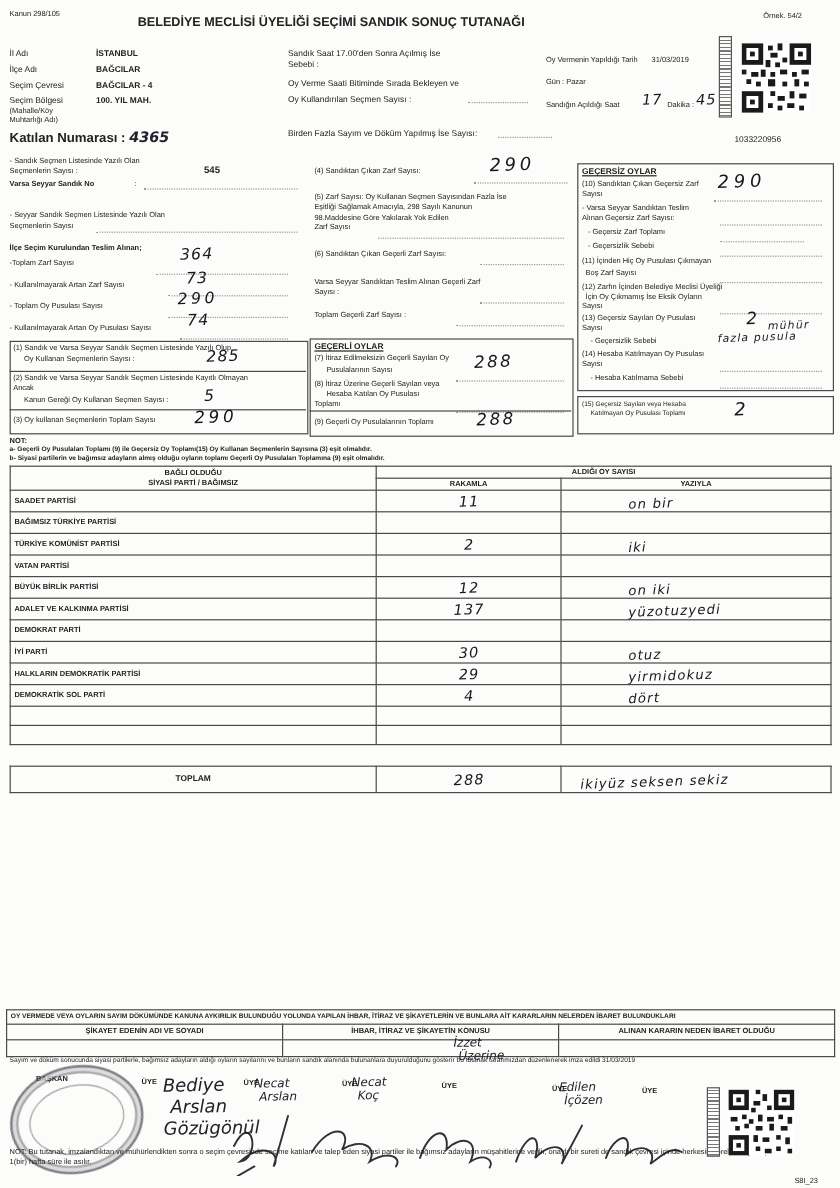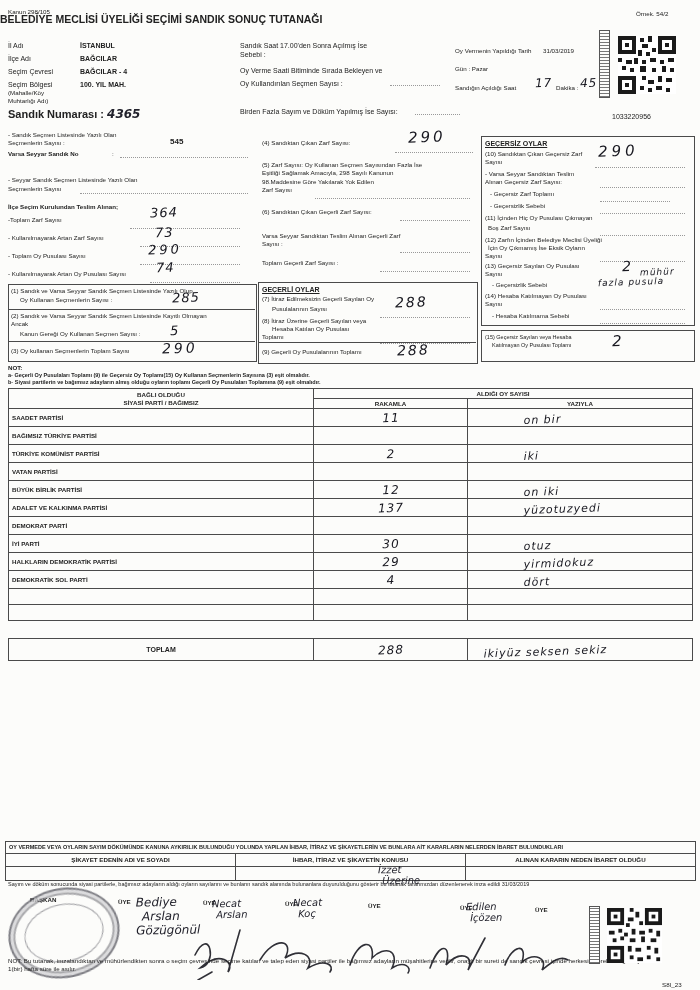--- a/index.html
+++ b/index.html
@@ -28,21 +28,21 @@
   .vlabel{border:1px solid #555;background:
       repeating-linear-gradient(0deg,#777 0 1px,transparent 1px 3px);}
   svg{display:block;}
 </style>
 </head>
 <body>
 
 <div id="page">
 
   <div class="abs t6" style="left:8px;top:8px">Kanun 298/105</div>
-  <div class="abs b" style="left:0;top:13px;width:552px;font-size:10.5px">BELEDİYE MECLİSİ ÜYELİĞİ SEÇİMİ SANDIK SONUÇ TUTANAĞI</div>
+  <div class="abs b" style="left:0;top:13px;width:552px;text-align:center;font-size:10.5px">BELEDİYE MECLİSİ ÜYELİĞİ SEÇİMİ SANDIK SONUÇ TUTANAĞI</div>
   <div class="abs t6" style="left:636px;top:10px">Örnek. 54/2</div>
 
   <div class="abs t7" style="left:8px;top:41px">İl Adı</div>
   <div class="abs t7 b" style="left:80px;top:41px">İSTANBUL</div>
   <div class="abs t7" style="left:8px;top:54px">İlçe Adı</div>
   <div class="abs t7 b" style="left:80px;top:54px">BAĞCILAR</div>
   <div class="abs t7" style="left:8px;top:67px">Seçim Çevresi</div>
   <div class="abs t7 b" style="left:80px;top:67px">BAĞCILAR - 4</div>
   <div class="abs t7" style="left:8px;top:80px">Seçim Bölgesi</div>
   <div class="abs t6" style="left:8px;top:89px">(Mahalle/Köy</div>
@@ -104,21 +104,21 @@
           <rect x="24" y="21" width="3" height="2"></rect>
           <rect x="11" y="25" width="2" height="2"></rect>
         <rect x="15" y="26" width="2" height="2"></rect>
           <rect x="19" y="25" width="3" height="2"></rect>
           <rect x="24" y="26" width="2" height="2"></rect>
       </g>
     </svg>
   </div>
   <div class="abs t7" style="left:612px;top:112px">1033220956</div>
 
-  <div class="abs b" style="left:8px;top:107px;font-size:11px"><span>Sandık Numarası : </span><span class="hw2" style="font-size:12px">4365</span></div>
+  <div class="abs b" style="left:8px;top:107px;font-size:11px"><span>Katılan Numarası : </span><span class="hw2" style="font-size:12px">4365</span></div>
 
   <div class="abs t6" style="left:8px;top:131px">- Sandık Seçmen Listesinde Yazılı Olan</div>
   <div class="abs t6" style="left:8px;top:139px">Seçmenlerin Sayısı :</div>
   <div class="abs b" style="left:170px;top:137px;font-size:8px">545</div>
   <div class="abs t6 b" style="left:8px;top:150px">Varsa Seyyar Sandık No</div>
   <div class="abs t6" style="left:112px;top:150px">:</div>
   <span class="abs dots" style="left:120px;top:150px;width:128px"></span>
 
   <div class="abs t6" style="left:8px;top:176px">- Seyyar Sandık Seçmen Listesinde Yazılı Olan</div>
   <div class="abs t6" style="left:8px;top:185px">Seçmenlerin Sayısı</div>
@@ -356,21 +356,21 @@
       <div class="stamp-inner"></div>
     </div>
 
   <div class="abs t6 b" style="left:118px;top:898px">ÜYE</div>
   <div class="abs t6 b" style="left:203px;top:899px">ÜYE</div>
   <div class="abs t6 b" style="left:285px;top:900px">ÜYE</div>
   <div class="abs t6 b" style="left:368px;top:902px">ÜYE</div>
   <div class="abs t6 b" style="left:460px;top:904px">ÜYE</div>
   <div class="abs t6 b" style="left:535px;top:906px">ÜYE</div>
 
-  <div class="abs hw2" style="left:136px;top:895px;font-size:12px">
+  <div class="abs hw2" style="left:136px;top:895px;font-size:15px">
     <div>Bediye</div>
     <div style="margin-left:6px">Arslan</div>
     <div>Gözügönül</div>
   </div>
   <div class="abs hw2" style="left:212px;top:898px;font-size:10px">
     <div>Necat</div>
     <div style="margin-left:4px">Arslan</div>
   </div>
   <div class="abs hw2" style="left:293px;top:897px;font-size:10px">
     <div>Necat</div>

